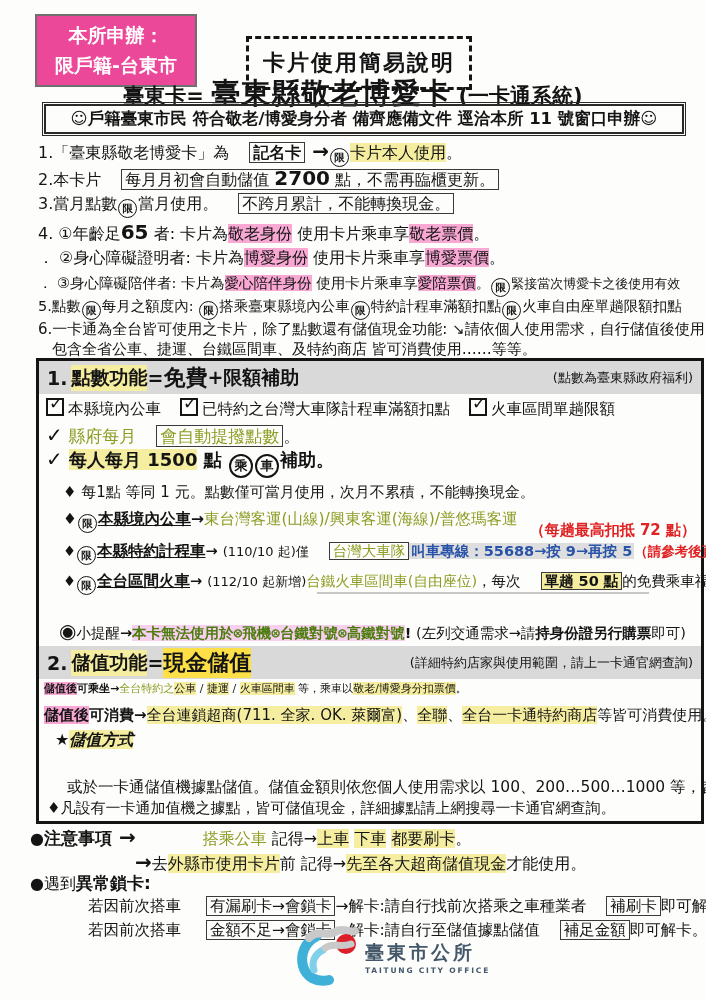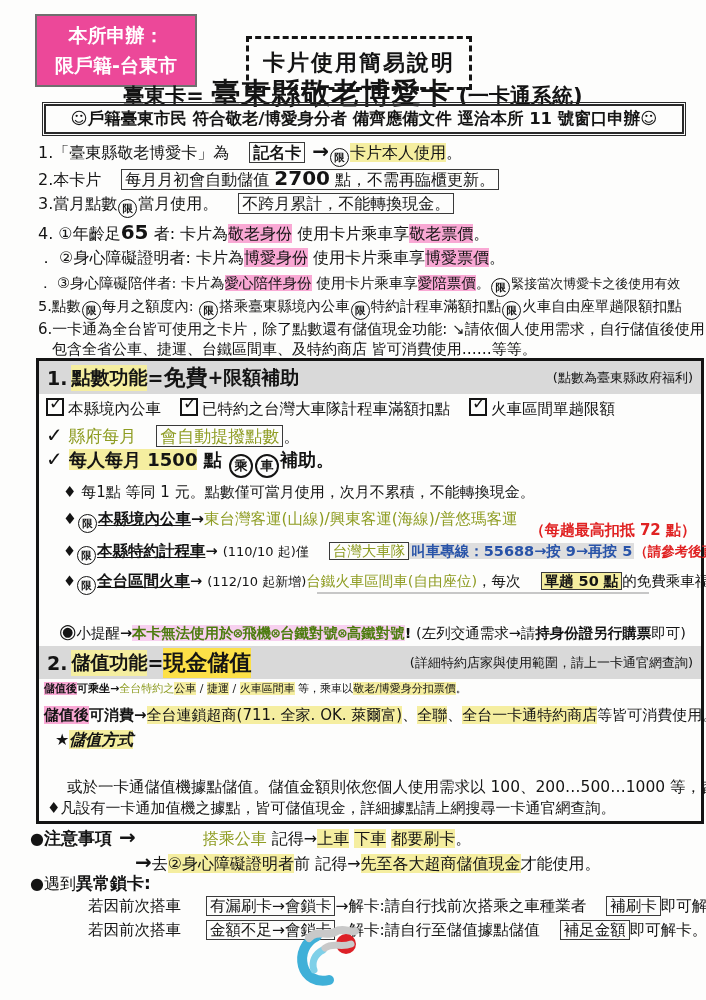--- a/index.html
+++ b/index.html
@@ -175,35 +175,39 @@
     <div class="row" style="top:416px;left:28px;font-size:15.5px">或於一卡通儲值機據點儲值。儲值金額則依您個人使用需求以 100、200…500…1000 等，皆可。</div>
     <div class="row" style="top:438px;left:8px;font-size:15px">
       <span>♦</span><span>凡設有一卡通加值機之據點，皆可儲值現金，詳細據點請上網搜尋一卡通官網查詢。</span>
     </div>
   </div>
 
   <div class="abs note-row" style="top:825px;left:30px">
     <span>●</span><span class="bold" style="font-size:17px">注意事項</span><span class="bold big"> → </span><span style="margin-left:60px" class="t-olive">搭乘公車</span><span> 記得→</span><span class="hl-y">上車</span><span> </span><span class="hl-y">下車</span><span> </span><span class="hl-y">都要刷卡</span><span>。</span>
   </div>
   <div class="abs note-row" style="top:850px;left:135px">
-    <span class="bold big">→</span><span>去</span><span class="hl-y">②身心障礙證明者</span><span>前 記得→</span><span class="hl-y">先至各大超商儲值現金</span><span>才能使用。</span>
+    <span class="bold big">→</span><span>去</span><span class="hl-y">外縣市使用卡片</span><span>前 記得→</span><span class="hl-y">先至各大超商儲值現金</span><span>才能使用。</span>
   </div>
   <div class="abs note-row" style="top:872px;left:30px">
     <span>●</span><span>遇到</span><span class="bold" style="font-size:17px">異常鎖卡:</span>
   </div>
   <div class="abs note-row" style="top:896px;left:88px;font-size:15.5px">
     <span>若因前次搭車 </span><span class="bx">有漏刷卡→會鎖卡</span><span>→解卡:請自行找前次搭乘之車種業者</span><span class="bx">補刷卡</span><span>即可解卡。</span>
   </div>
   <div class="abs note-row" style="top:920px;left:88px;font-size:15.5px">
     <span>若因前次搭車 </span><span class="bx">金額不足→會鎖卡</span><span>→解卡:請自行至儲值據點儲值</span><span class="bx">補足金額</span><span>即可解卡。</span>
   </div>
 
   <div class="abs logo">
     <svg width="78" height="66" viewBox="0 0 78 66">
       <path d="M34 12 C22 18, 17 30, 20 42 C23 53, 34 59, 46 56" stroke="#3fb0d8" stroke-width="10" fill="none" stroke-linecap="round"></path>
       <path d="M40 26 C32 30, 28 38, 31 46" stroke="#7fd0e8" stroke-width="7" fill="none" stroke-linecap="round"></path>
       <path d="M26 14 C34 5, 44 13, 52 8 C60 3, 66 9, 72 7" stroke="#c9c9c9" stroke-width="8" fill="none" stroke-linecap="round"></path>
       <circle cx="63" cy="20" r="10" fill="#dd2027"></circle>
       <path d="M42 24 C50 18, 58 24, 68 20" stroke="#c9c9c9" stroke-width="7" fill="none" stroke-linecap="round"></path>
     </svg>
+    <div class="logo-text">
+      <div class="logo-title">臺東市公所</div>
+      <div class="logo-sub">TAITUNG CITY OFFICE</div>
+    </div>
   </div>
 
 </div>
 
 </body></html>

